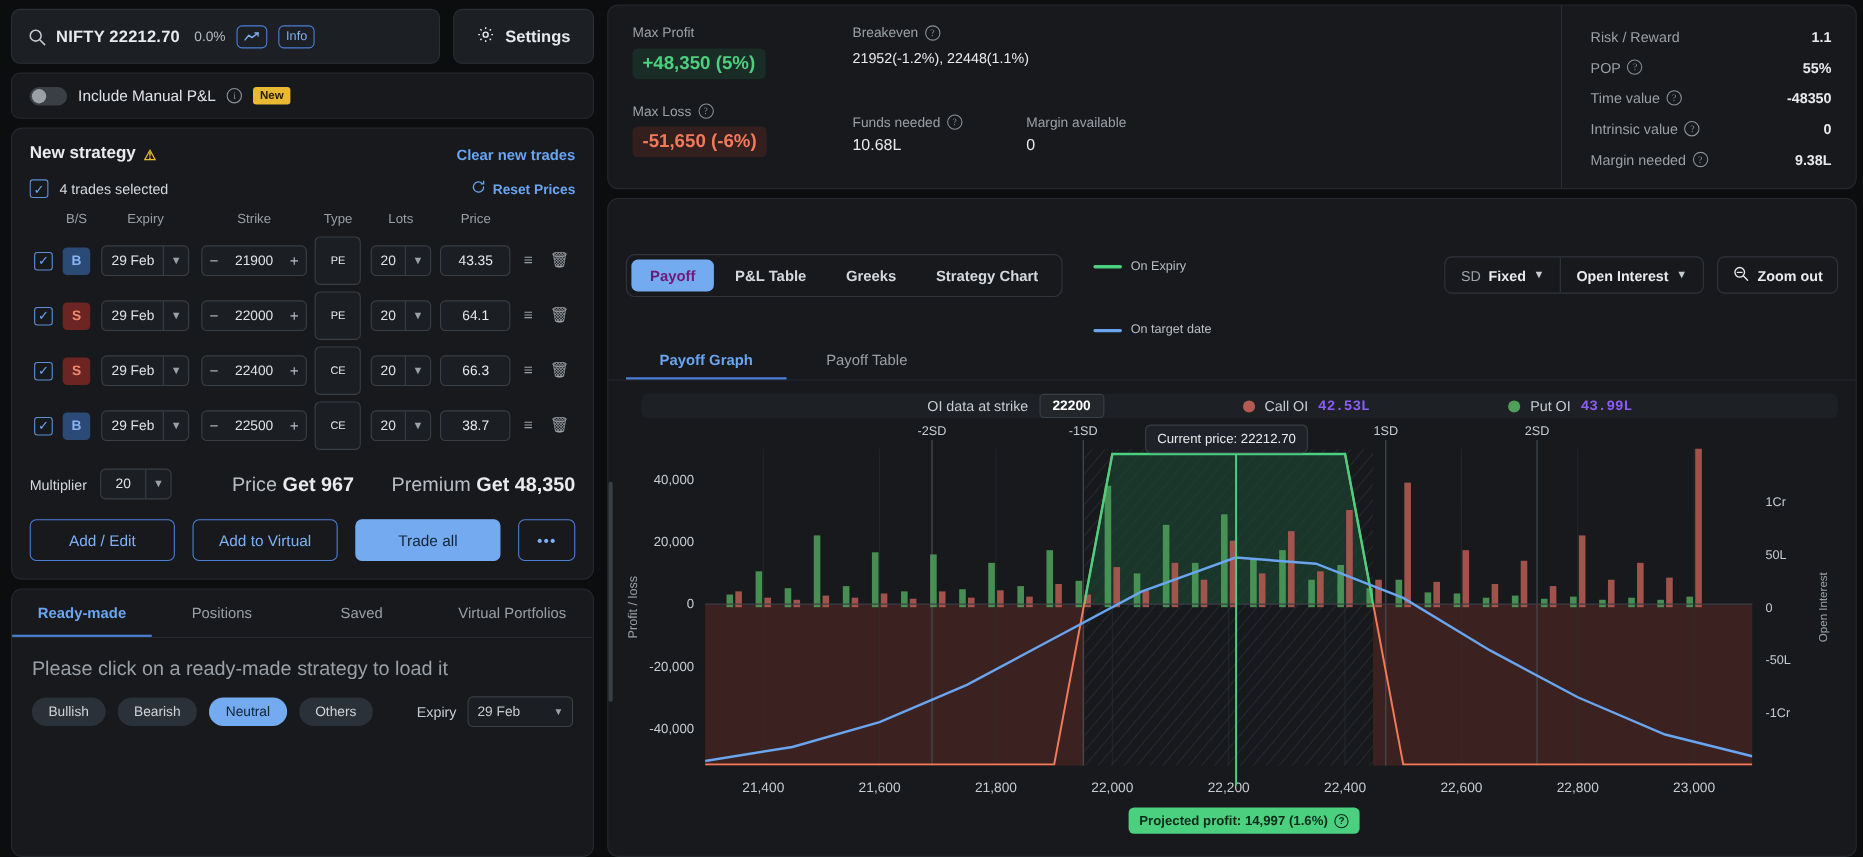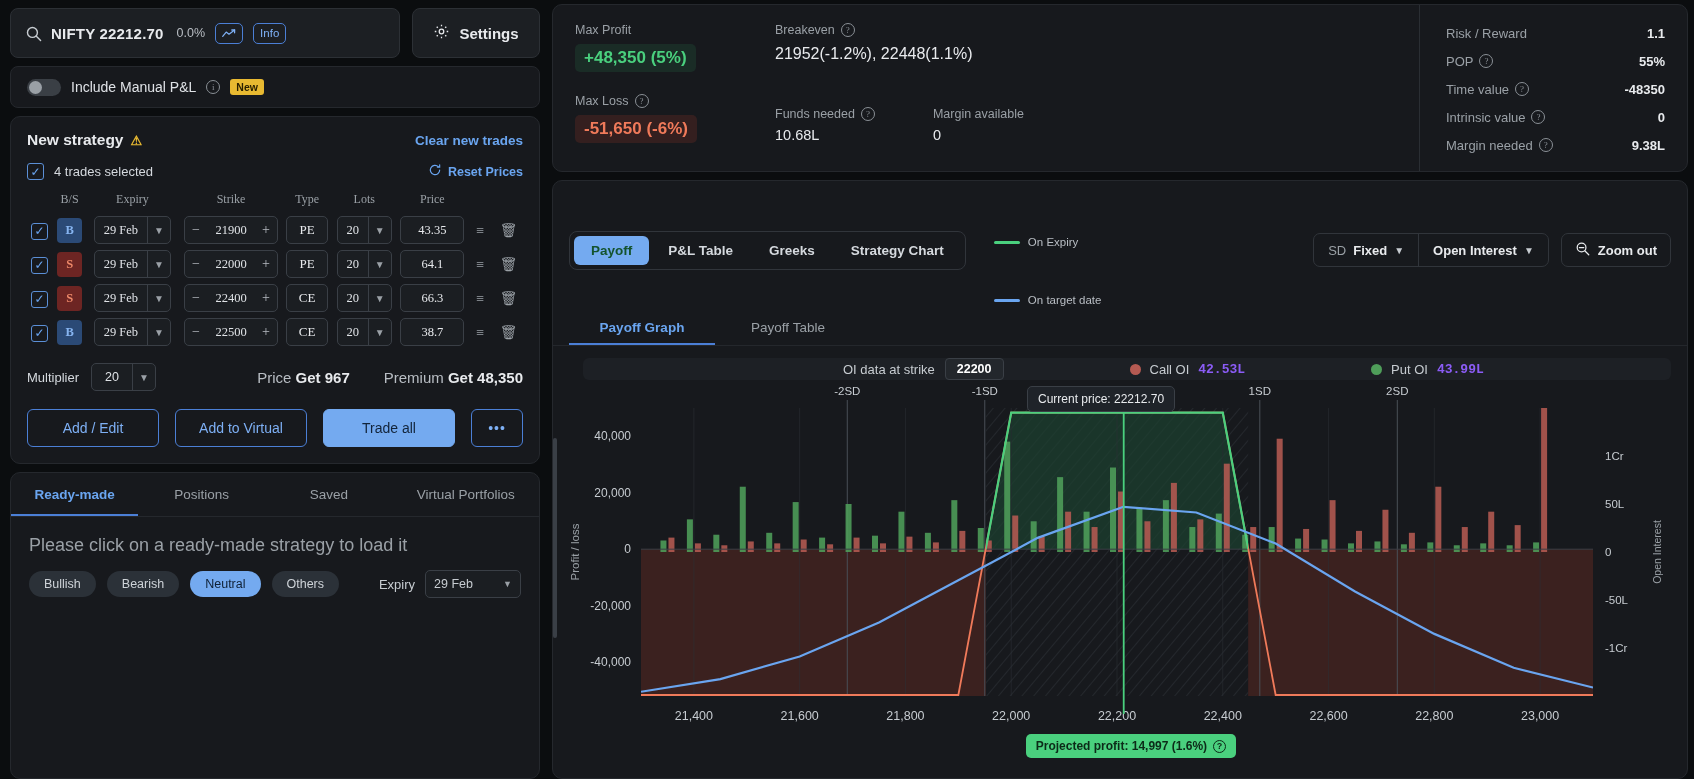--- a/index.html
+++ b/index.html
@@ -49,44 +49,44 @@
   .card-top { display:flex; align-items:center; justify-content:space-between; margin-bottom: 14px;}
   .card-title { font-size:15.5px; font-weight:700; display:flex; align-items:center; gap:7px; }
   .warn { color:#e8b931; font-size:13px; }
   .link { color:#6aa5f0; font-size:13.5px; font-weight:600; }
   .sel-row { display:flex; align-items:center; justify-content:space-between; margin-bottom: 8px;}
   .cb { width:17px; height:17px; border-radius:3px; border:1.5px solid #5b8fd6; display:inline-flex; align-items:center;
         justify-content:center; color:#6aa5f0; font-size:12px; flex:none; }
   .sel-left { display:flex; align-items:center; gap:10px; font-size:13px; color:#d5d9de; }
   .reset { display:flex; align-items:center; gap:6px; color:#6aa5f0; font-size:12.5px; font-weight:600; }
 
-  table.trades { width:100%; border-collapse:collapse;font-family:Liberation Serif, serif; }
+  table.trades { width:100%; border-collapse:collapse; }
   table.trades th { font-size:12px; color:#9aa0a6; font-weight:400; padding: 4px 0 6px 0; text-align:center; }
   table.trades td { padding: 3px 0; text-align:center; vertical-align:middle; }
   .bs { width:25px; height:25px; border-radius:4px; display:inline-flex; align-items:center; justify-content:center;
         font-size:12.5px; font-weight:700; }
   .bs.b { background:#2b4a76; color:#86b4f0; }
   .bs.s { background:#6d2523; color:#f08a6a; }
   .ctl { border:1px solid #3a3f46; border-radius:5px; height:28px; display:inline-flex; align-items:center;
          background:#1b1e22; font-size:12.5px; color:#dfe2e6; }
   .ctl .txt { padding:0 8px; }
   .ctl .div { width:1px; height:100%; background:#3a3f46; }
   .ctl .cv { width:22px; display:flex; align-items:center; justify-content:center; color:#9aa0a6; font-size:10px; }
   .stepper { display:inline-flex; align-items:center; gap:0; }
   .stepbtn { width:22px; height:28px; display:inline-flex; align-items:center; justify-content:center;
              color:#b6bbc1; font-size:14px; }
-  .typecell { border:1px solid #3a3f46; border-radius:5px; height:28px; min-width:42px; display:inline-flex;
-              align-items:center; justify-content:center; font-size:13px; background:#1b1e22; }
+  .typecell { border:1px solid #3a3f46; border-radius:5px; height:44px; min-width:42px; display:inline-flex;
+              align-items:center; justify-content:center; font-size:10px; background:#1b1e22; }
   .pricecell { border:1px solid #3a3f46; border-radius:5px; height:28px; min-width:64px; display:inline-flex;
                align-items:center; justify-content:center; font-size:12.5px; background:#1b1e22; }
   .icn { color:#9aa0a6; font-size:14px; }
 
   .multrow { display:flex; align-items:center; margin-top:14px; font-size:13px; color:#d5d9de; }
   .multrow .lbl { margin-right:12px; }
-  .money { margin-left:auto; display:flex; gap:34px; font-size:15px; color:#b9bec4; }
+  .money { margin-left:auto; display:flex; gap:34px; font-size:18px; color:#b9bec4; }
   .money b { color:#e8eaed; }
 
   .btnrow { display:flex; gap:16px; margin-top:18px; }
   .obtn { flex:1; height:38px; border:1px solid #4b7fd6; border-radius:6px; color:#7eb0f5; font-size:14px;
           display:flex; align-items:center; justify-content:center; background:transparent; }
   .obtn.primary { background:#74aaf0; color:#12243a; border-color:#74aaf0; }
   .obtn.dots { flex:none; width:52px; color:#7eb0f5; letter-spacing:1px; }
 
   .tabs-card { background:#17191d; border:1px solid #25282d; border-radius:10px; flex:1; padding: 0 0 0 0; overflow:hidden;}
   .tabs { display:flex; gap:0; border-bottom:1px solid #25282d; }
@@ -106,33 +106,33 @@
 
   .statbar { display:flex; background:#17191d; border:1px solid #25282d; border-radius:10px; height:168px; }
   .stat-a { width:222px; padding: 18px 0 0 22px; }
   .stat-b { flex:1; padding: 18px 0 0 0; }
   .stat-c { width:268px; border-left:1px solid #2a2e33; padding: 14px 22px 0 26px; }
   .slab { font-size:12.5px; color:#9aa0a6; display:flex; align-items:center; gap:6px; }
   .pill-green { display:inline-block; margin-top:7px; font-size:17px; font-weight:600; color:#4ad07e;
                 background:rgba(42,120,76,.20); border-radius:5px; padding:4px 9px; }
   .pill-red { display:inline-block; margin-top:7px; font-size:17px; font-weight:600; color:#f07a5a;
               background:rgba(138,52,40,.25); border-radius:5px; padding:4px 9px; }
-  .bev { font-size:16px; color:#e8eaed; margin-top:8px; }
+  .bev { font-size:13px; color:#e8eaed; margin-top:8px; }
   .mini-lab { font-size:12.5px; color:#9aa0a6; display:flex; align-items:center; gap:6px;}
   .mini-val { font-size:14.5px; color:#e8eaed; margin-top:6px; }
   .krow { display:flex; justify-content:space-between; align-items:center; padding: 6.5px 0; font-size:13px; }
   .krow .k { color:#9aa0a6; display:flex; align-items:center; gap:6px; }
   .krow .v { color:#e8eaed; font-weight:600; }
 
   .chartcard { background:#17191d; border:1px solid #25282d; border-radius:10px; flex:1; overflow:hidden;
                display:flex; flex-direction:column; }
   .ctoolbar { display:flex; align-items:center; padding: 13px 16px 0 16px; gap:14px; }
   .seg { display:flex; border:1px solid #31353b; border-radius:8px; padding:4px; gap:2px; }
   .seg div { padding: 7px 17px; font-size:13.5px; border-radius:6px; color:#d5d9de; font-weight:600;}
-  .seg div.on { background:#74aaf0; color:#14532d; }
+  .seg div.on { background:#74aaf0; color:#701a75; }
   .legend { margin-left:14px; font-size:11.5px; color:#b9bec4; display:flex; flex-direction:column; gap:4px; }
   .legend .lg { display:flex; align-items:center; gap:8px;margin-top:42px; }
   .lgline { width:26px; height:3px; border-radius:2px; }
   .tb-right { margin-left:auto; display:flex; align-items:center; gap:12px; }
   .grp { display:flex; border:1px solid #31353b; border-radius:7px; overflow:hidden; height:34px; }
   .grp > div { display:flex; align-items:center; gap:7px; padding:0 14px; font-size:13px; font-weight:600; color:#e8eaed; }
   .grp > div + div { border-left:1px solid #31353b; }
   .grp .dim { color:#9aa0a6; font-weight:400; }
   .zoomout { display:flex; align-items:center; gap:8px; border:1px solid #31353b; border-radius:7px; height:34px;
              padding:0 13px; font-size:13px; font-weight:600; }
@@ -645,21 +645,21 @@
               <g clip-path="url(#pc)">
                 <clipPath id="gclip">
                   <rect x="432.8355555555556" y="22" width="262.3288888888889" height="141.1764705882353"></rect>
                 </clipPath>
                 <path d="M88,309.01176470588234 L405.3333333333333,309.01176470588234 L458.22222222222223,26.65882352941179 L669.7777777777778,26.65882352941179 L722.6666666666666,309.01176470588234 L1040,309.01176470588234" fill="none" stroke="#4ad07e" stroke-width="2.2" clip-path="url(#gclip)"></path>
               </g>
               <path d="M88,305.7647058823529 L167.33333333333331,293.05882352941177 L246.66666666666666,270.47058823529414 L326,236.58823529411765 L405.3333333333333,194.23529411764707 L484.6666666666667,151.88235294117646 L570.3466666666667,120.832 L643.3333333333334,126.47058823529414 L722.6666666666666,157.52941176470588 L802,205.52941176470588 L881.3333333333334,247.88235294117646 L960.6666666666666,281.7647058823529 L1040,301.52941176470586" fill="none" stroke="#6aa5f0" stroke-width="2.2"></path>
             </g>
             <line x1="570.7168888888892" y1="22" x2="570.7168888888892" y2="328" stroke="#4ad07e" stroke-width="1.8"></line>
           </svg>
-        <div class="tip" id="tip-price" style="left: 474px; top: 0px;">Current price: 22212.70</div>
+        <div class="tip" id="tip-price" style="left: 488px; top: 0px;">Current price: 22212.70</div>
         <div class="tipgreen" id="tip-proj" style="left: 472.717px; top: 348px;">
           <span>Projected profit: 14,997 (1.6%)</span>
           <span class="iq2">?</span>
         </div>
       </div>
     </div>
   </div>
 </div>
 
 </body></html>

